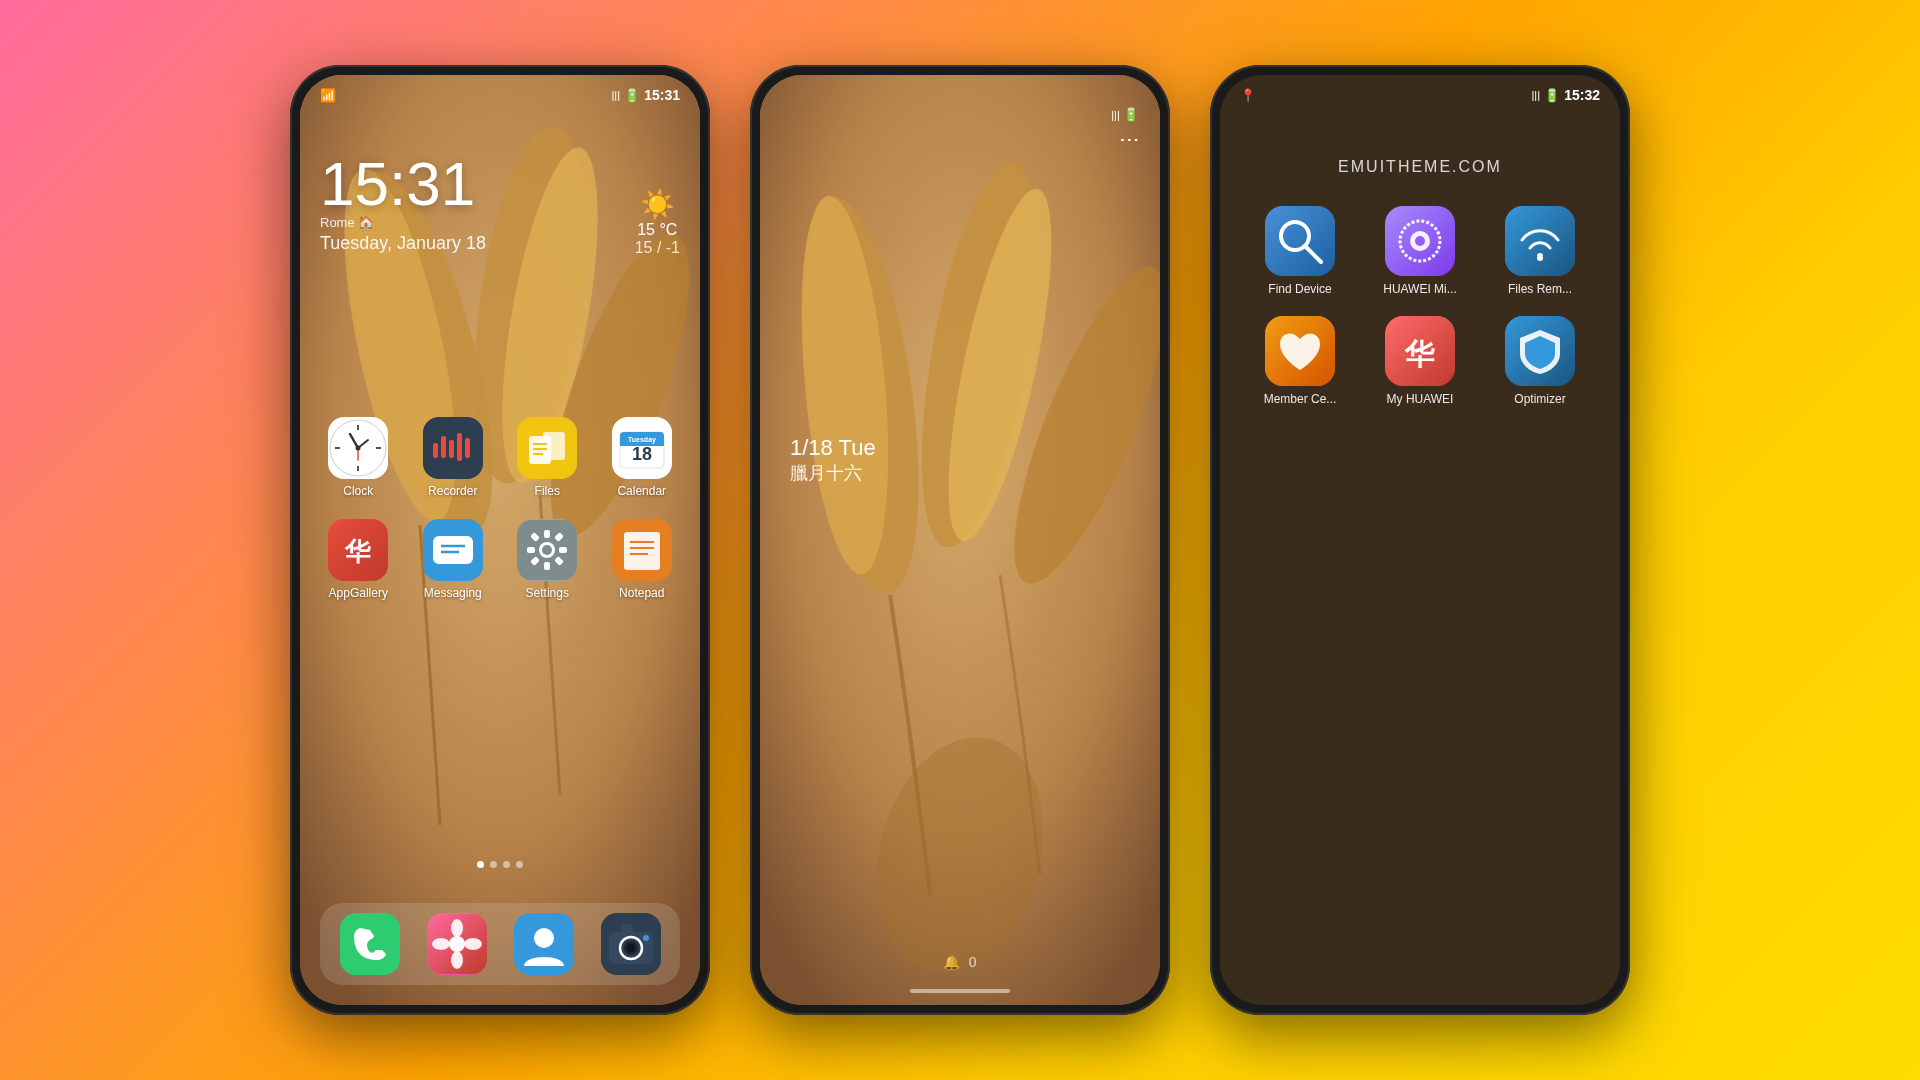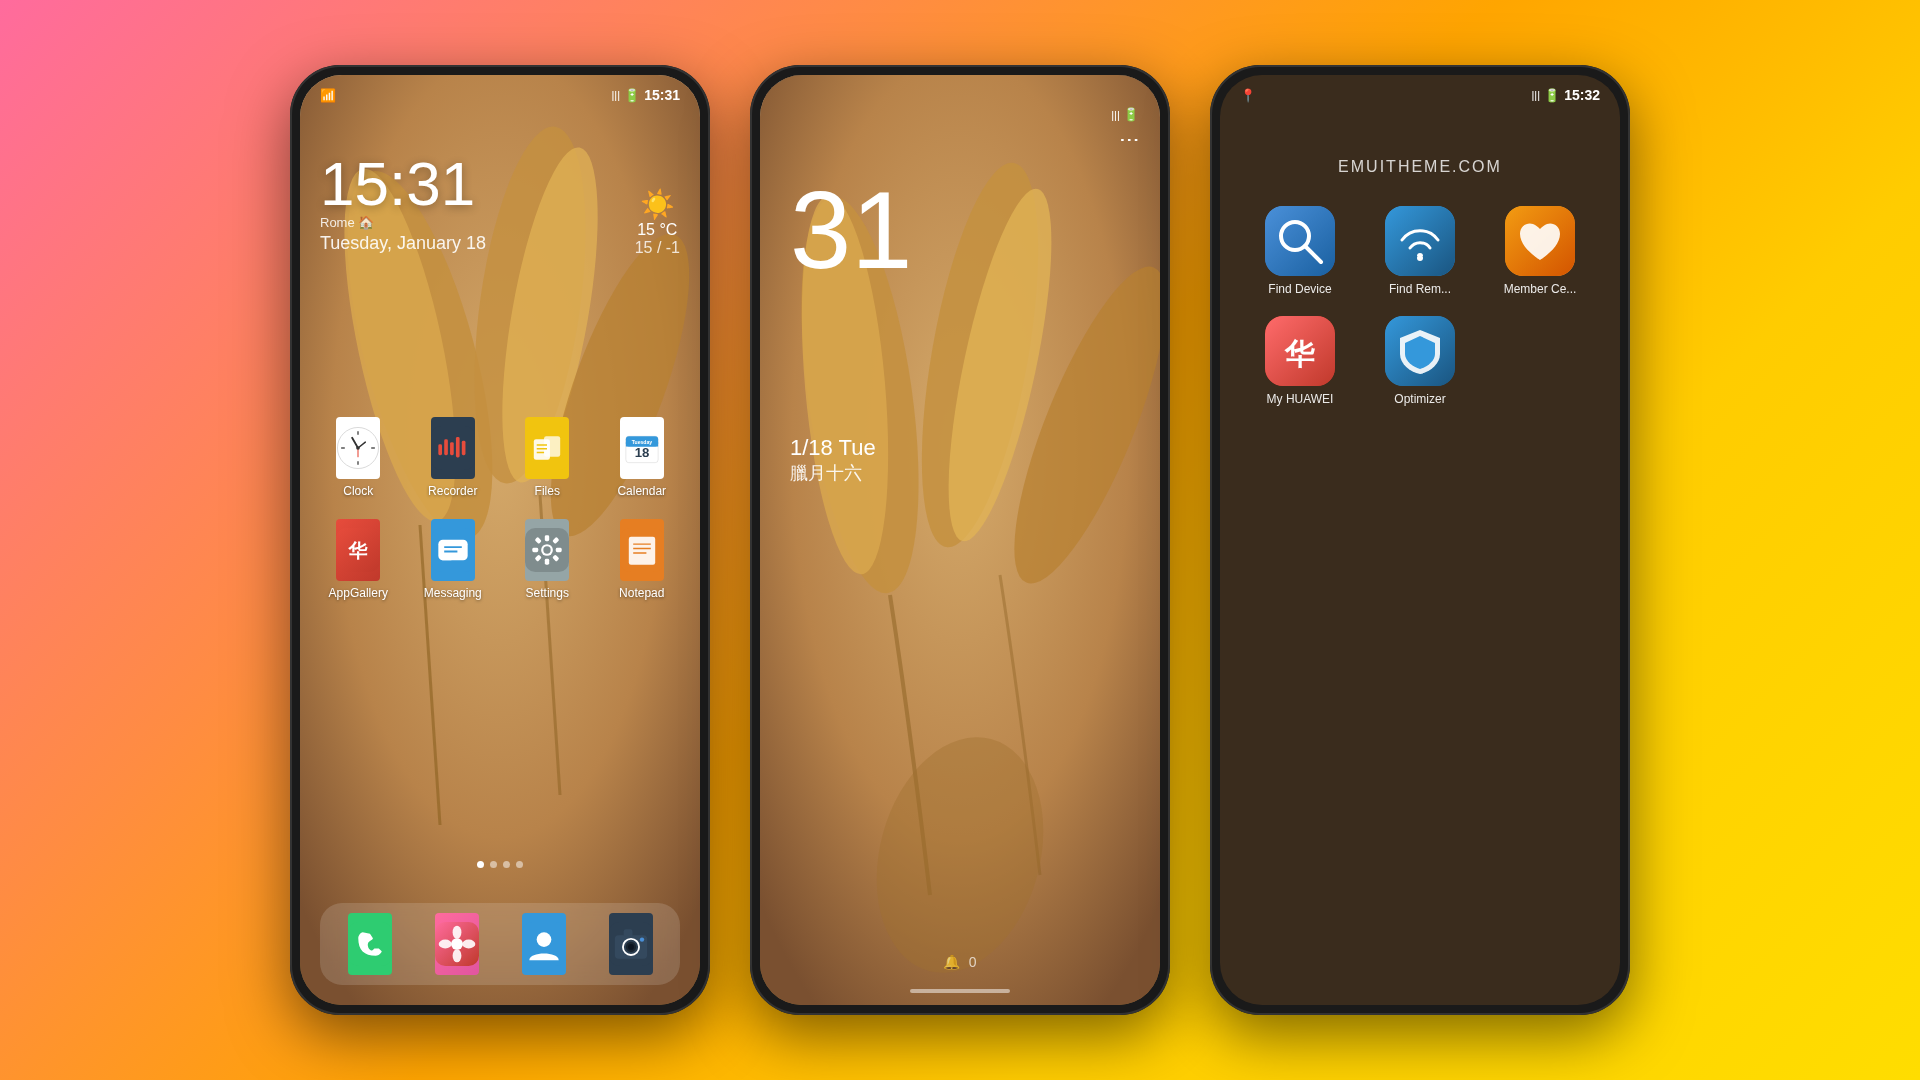--- a/index.html
+++ b/index.html
@@ -129,23 +129,23 @@
 
     .app-item {
       display: flex;
       flex-direction: column;
       align-items: center;
       gap: 5px;
       cursor: pointer;
     }
 
     .app-icon {
-      width: 44px;
+      width: 60px;
       height: 62px;
-      border-radius: 4px;
+      border-radius: 16px;
       display: flex;
       align-items: center;
       justify-content: center;
       font-size: 28px;
       overflow: hidden;
       position: relative;
     }
 
     .app-label {
       color: white;
@@ -642,21 +642,20 @@
     </div>
 
     <div style="position:absolute; top:32px; right:20px; display:flex; align-items:center; gap:4px; color:white; font-size:13px; z-index:10;">
       <span style="font-size:11px;">|||</span>
       <span>🔋</span>
     </div>
 
     <div class="three-dot">⋮</div>
 
     <div class="lock-time">
-      <div class="minute">31</div>
     </div>
 
     <div class="lock-date">
       <div class="date-line1">1/18 Tue</div>
       <div class="date-line2">臘月十六</div>
     </div>
 
     <div class="lock-bottom">
       <span>🔔</span>
       <span>0</span>
@@ -692,39 +691,56 @@
                   <stop offset="100%" stop-color="#1a60a0"></stop>
                 </linearGradient>
               </defs>
             <circle cx="30" cy="30" r="14" fill="none" stroke="white" stroke-width="4"></circle>
             <line x1="40" y1="40" x2="56" y2="56" stroke="white" stroke-width="4" stroke-linecap="round"></line>
           </svg>
         </div>
         <span class="folder-app-label">Find Device</span>
       </div>
 
+      <div class="folder-app-item">
+        <div class="folder-app-icon" style="background:linear-gradient(135deg,#9b59b6,#6c3483);">
+          <svg viewBox="0 0 70 70" width="70" height="70">
+            <rect width="70" height="70" rx="18" fill="url(#hm)"></rect>
+            <defs>
+                <linearGradient id="hm" x1="0" y1="0" x2="1" y2="1">
+                  <stop offset="0%" stop-color="#a78bfa"></stop>
+                  <stop offset="100%" stop-color="#7c3aed"></stop>
+                </linearGradient>
+              </defs>
+            <circle cx="35" cy="35" r="20" fill="none" stroke="white" stroke-width="3" stroke-dasharray="3,2"></circle>
+            <circle cx="35" cy="35" r="10" fill="white" opacity="0.9"></circle>
+            <circle cx="35" cy="35" r="5" fill="rgba(124,58,237,0.8)"></circle>
+          </svg>
+        </div>
+        <span class="folder-app-label">HUAWEI Mi...</span>
+      </div>
 
       <div class="folder-app-item">
         <div class="folder-app-icon" style="background:linear-gradient(135deg,#3498db,#1a78c2);">
           <svg viewBox="0 0 70 70" width="70" height="70">
             <rect width="70" height="70" rx="18" fill="url(#sr)"></rect>
             <defs>
                 <linearGradient id="sr" x1="0" y1="0" x2="1" y2="1">
                   <stop offset="0%" stop-color="#3498db"></stop>
                   <stop offset="100%" stop-color="#1a5580"></stop>
                 </linearGradient>
               </defs>
 
             <path d="M35 50 m-3 0 a3 3 0 0 1 6 0" fill="white"></path>
             <path d="M35 50 m-10 -8 a12 12 0 0 1 20 0" fill="none" stroke="white" stroke-width="3" stroke-linecap="round"></path>
             <path d="M35 50 m-18 -16 a22 22 0 0 1 36 0" fill="none" stroke="white" stroke-width="3" stroke-linecap="round"></path>
             <circle cx="35" cy="52" r="3" fill="white"></circle>
           </svg>
         </div>
-        <span class="folder-app-label">Find Rem...</span>
+        <span class="folder-app-label">Files Rem...</span>
       </div>
 
       <div class="folder-app-item">
         <div class="folder-app-icon" style="background:linear-gradient(135deg,#f39c12,#e67e22);">
           <svg viewBox="0 0 70 70" width="70" height="70">
             <rect width="70" height="70" rx="18" fill="url(#mc)"></rect>
             <defs>
                 <linearGradient id="mc" x1="0" y1="0" x2="1" y2="1">
                   <stop offset="0%" stop-color="#f39c12"></stop>
                   <stop offset="100%" stop-color="#d35400"></stop>

